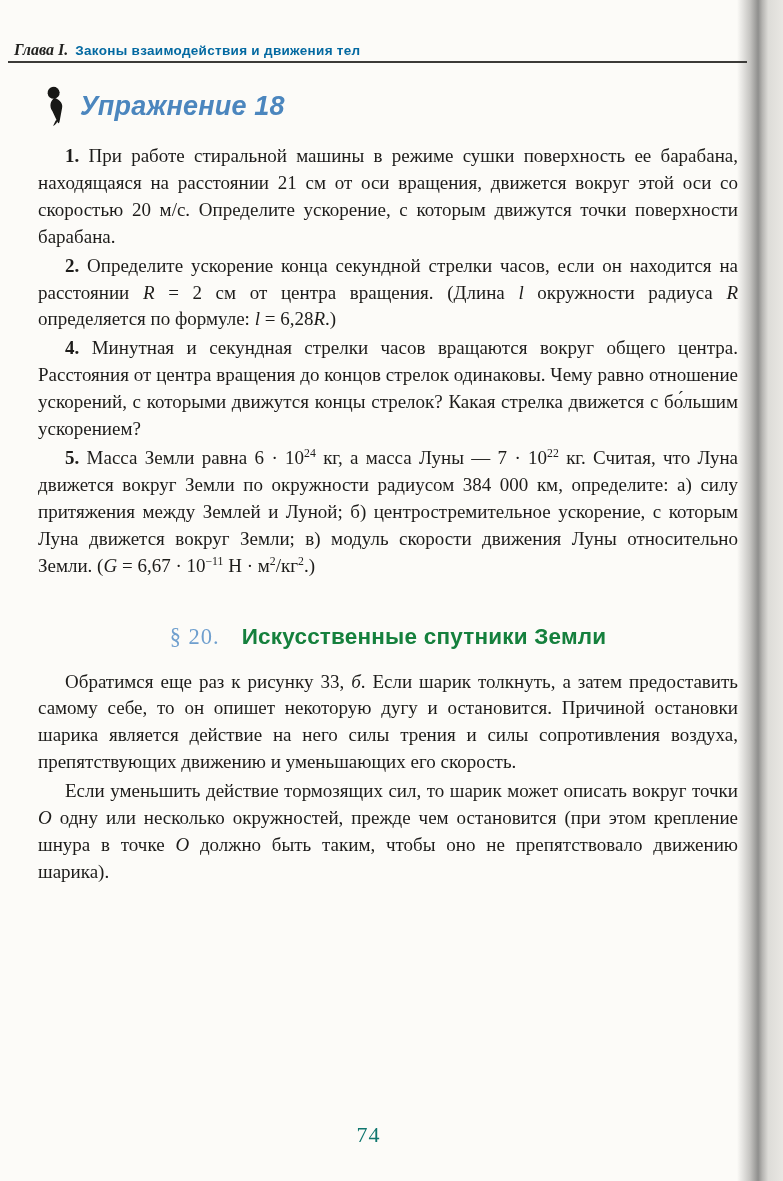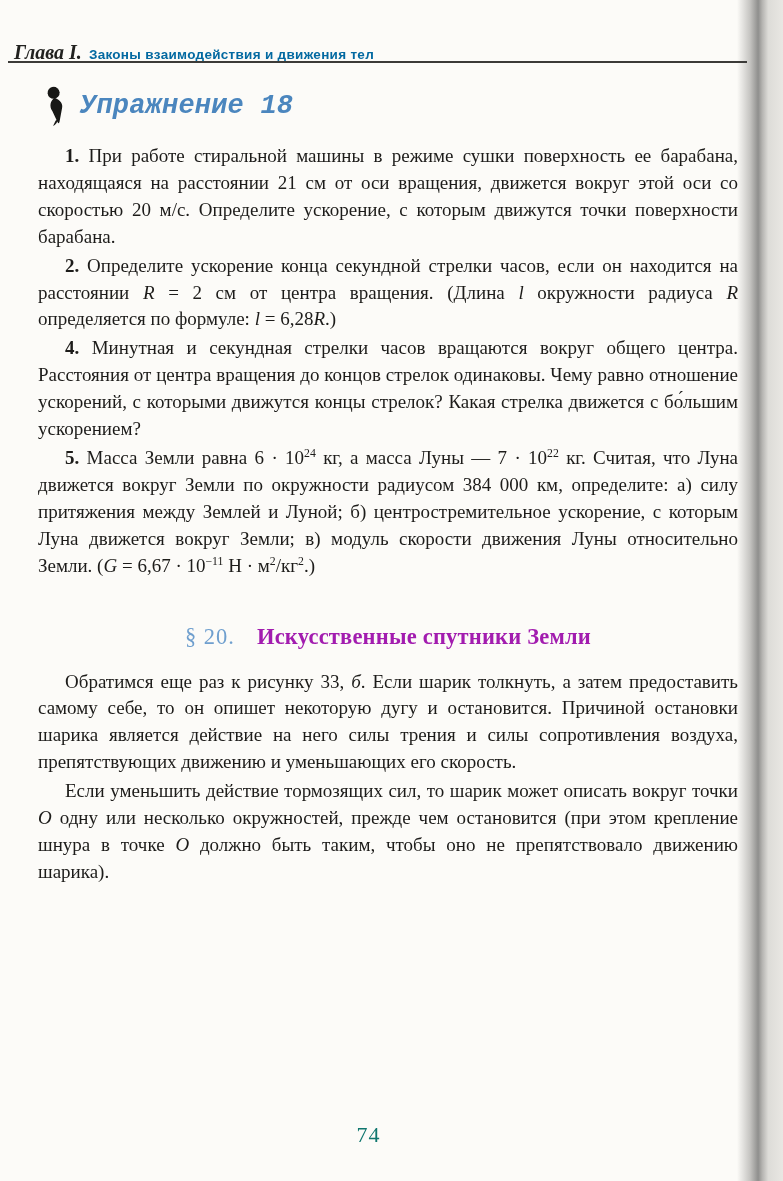--- a/index.html
+++ b/index.html
@@ -19,62 +19,62 @@
     background: linear-gradient(to right,
       rgba(0,0,0,0) 0%, #c6c5c2 28%, #8f8f8d 46%,
       #b5b4b1 55%, #dddcd8 68%, #e9e7e3 100%);
   }
   .running-head {
     position: absolute; left: 14px; top: 41px; right: 60px;
     white-space: nowrap;
   }
   .chapter {
     font-style: italic; font-weight: 600;
-    font-size: 20px; color: #21211f;
+    font-size: 16px; color: #21211f;
   }
   .chapter-title {
     font-family: "Liberation Sans", sans-serif;
     font-size: 13.5px; font-weight: 700;
     color: #0369a1; margin-left: 7px; letter-spacing: .3px;
   }
   .head-rule {
     position: absolute; left: 8px; right: 36px; top: 61px;
     border: none; border-top: 2px solid #3c3b38; margin: 0;
   }
   .content {
     position: absolute; left: 38px; top: 86px; width: 700px;
   }
   .ex-head {
     display: flex; align-items: center; gap: 9px;
     margin: 0 0 17px 6px;
   }
   .pen-icon svg { display: block; width: 27px; height: 40px; fill: #181816; transform: rotate(-6deg); }
   .ex-title {
-    font-family: Liberation Mono, monospace;
+    font-family: Liberation Sans, sans-serif;
     font-style: italic; font-weight: 700;
     font-size: 27px; color: #4b86be; margin: 0; letter-spacing: .2px;
   }
   .prob, .body-para {
     font-size: 19px; line-height: 26.9px;
     text-align: justify; text-indent: 27px;
     color: #1d1c1a; margin: 0 0 2px 0;
   }
   .pnum { font-weight: 700; }
   sup { font-size: 0.62em; line-height: 0; vertical-align: super; }
   .section-heading {
     margin: 44px 0 19px 0; text-align: center;
     font-size: 22.5px; font-weight: 400;
   }
   .sec-num {
     font-family: Liberation Serif, serif;
     color: #6f9fce; letter-spacing: 1px;
   }
   .sec-title {
-    font-family: Liberation Serif, serif;
-    font-weight: 700; color: #a21caf; margin-left: 22px; letter-spacing: .2px;
+    font-family: Liberation Sans, sans-serif;
+    font-weight: 700; color: #15803d; margin-left: 22px; letter-spacing: .2px;
   }
   .page-footer {
     position: absolute; left: 0; right: 46px; top: 1122px;
     text-align: center;
   }
   .page-number {
     font-size: 22px; color: #0f766e; letter-spacing: 1px;
   }
 </style>
 </head>

